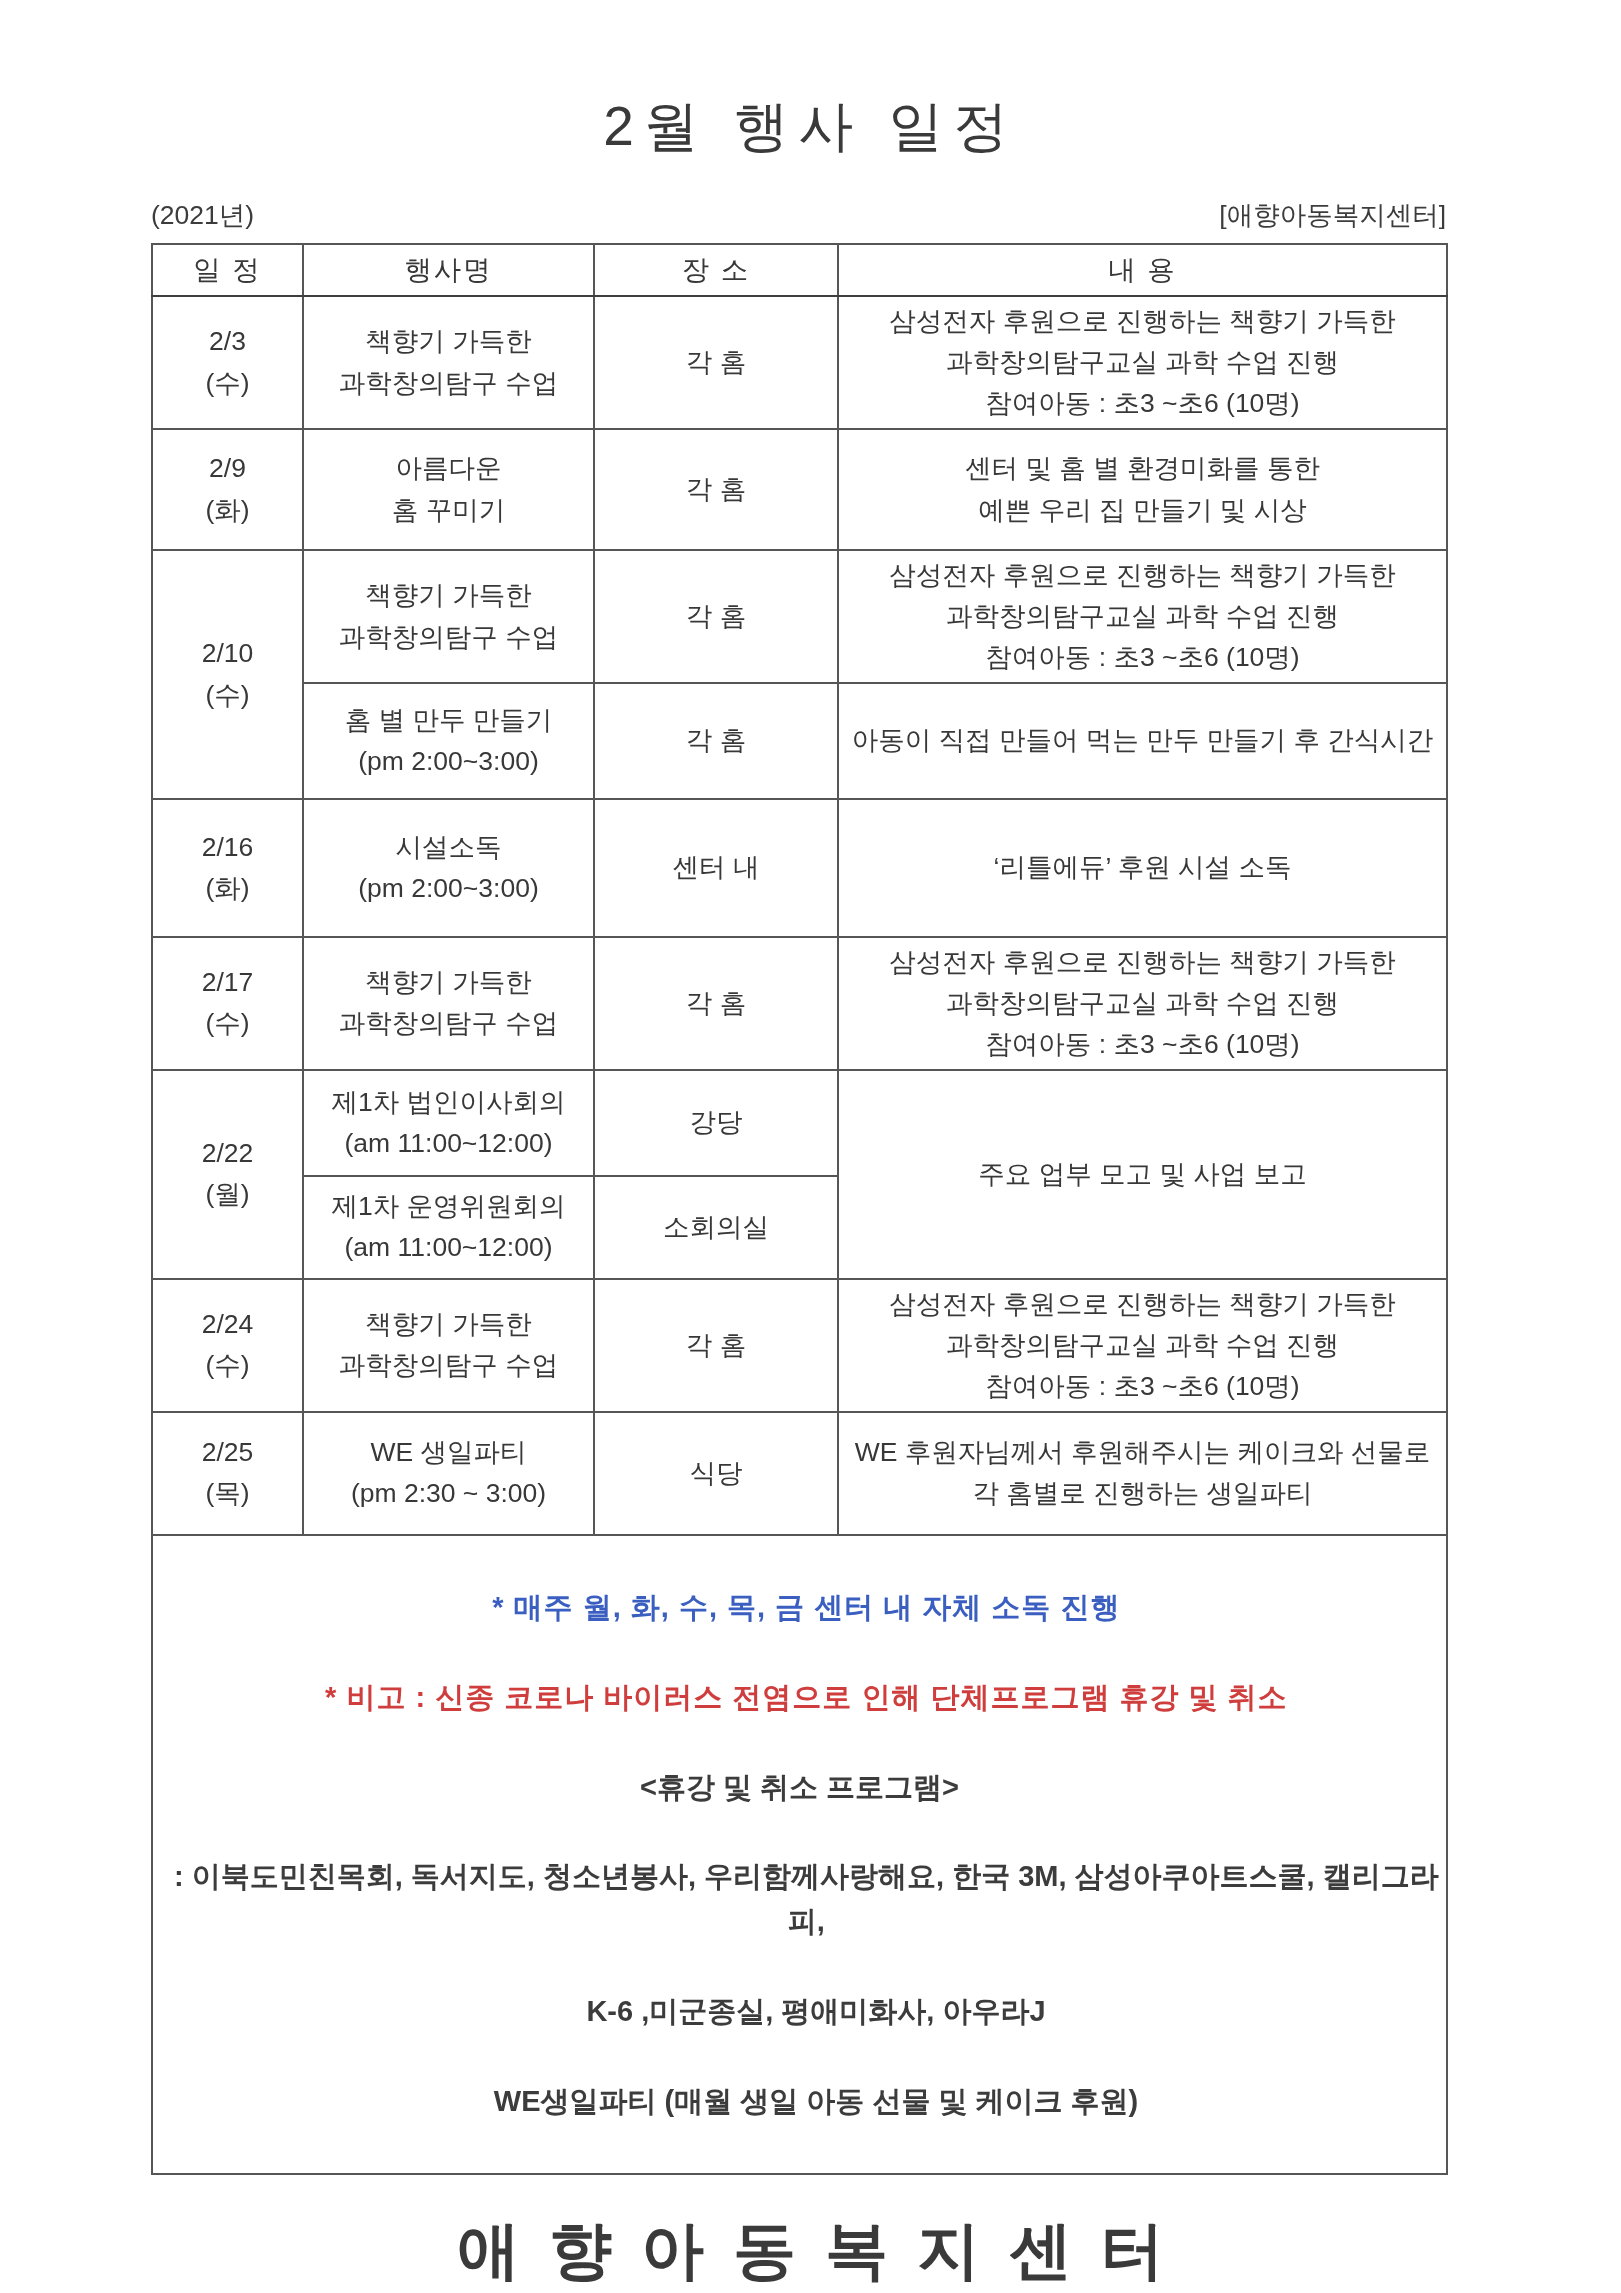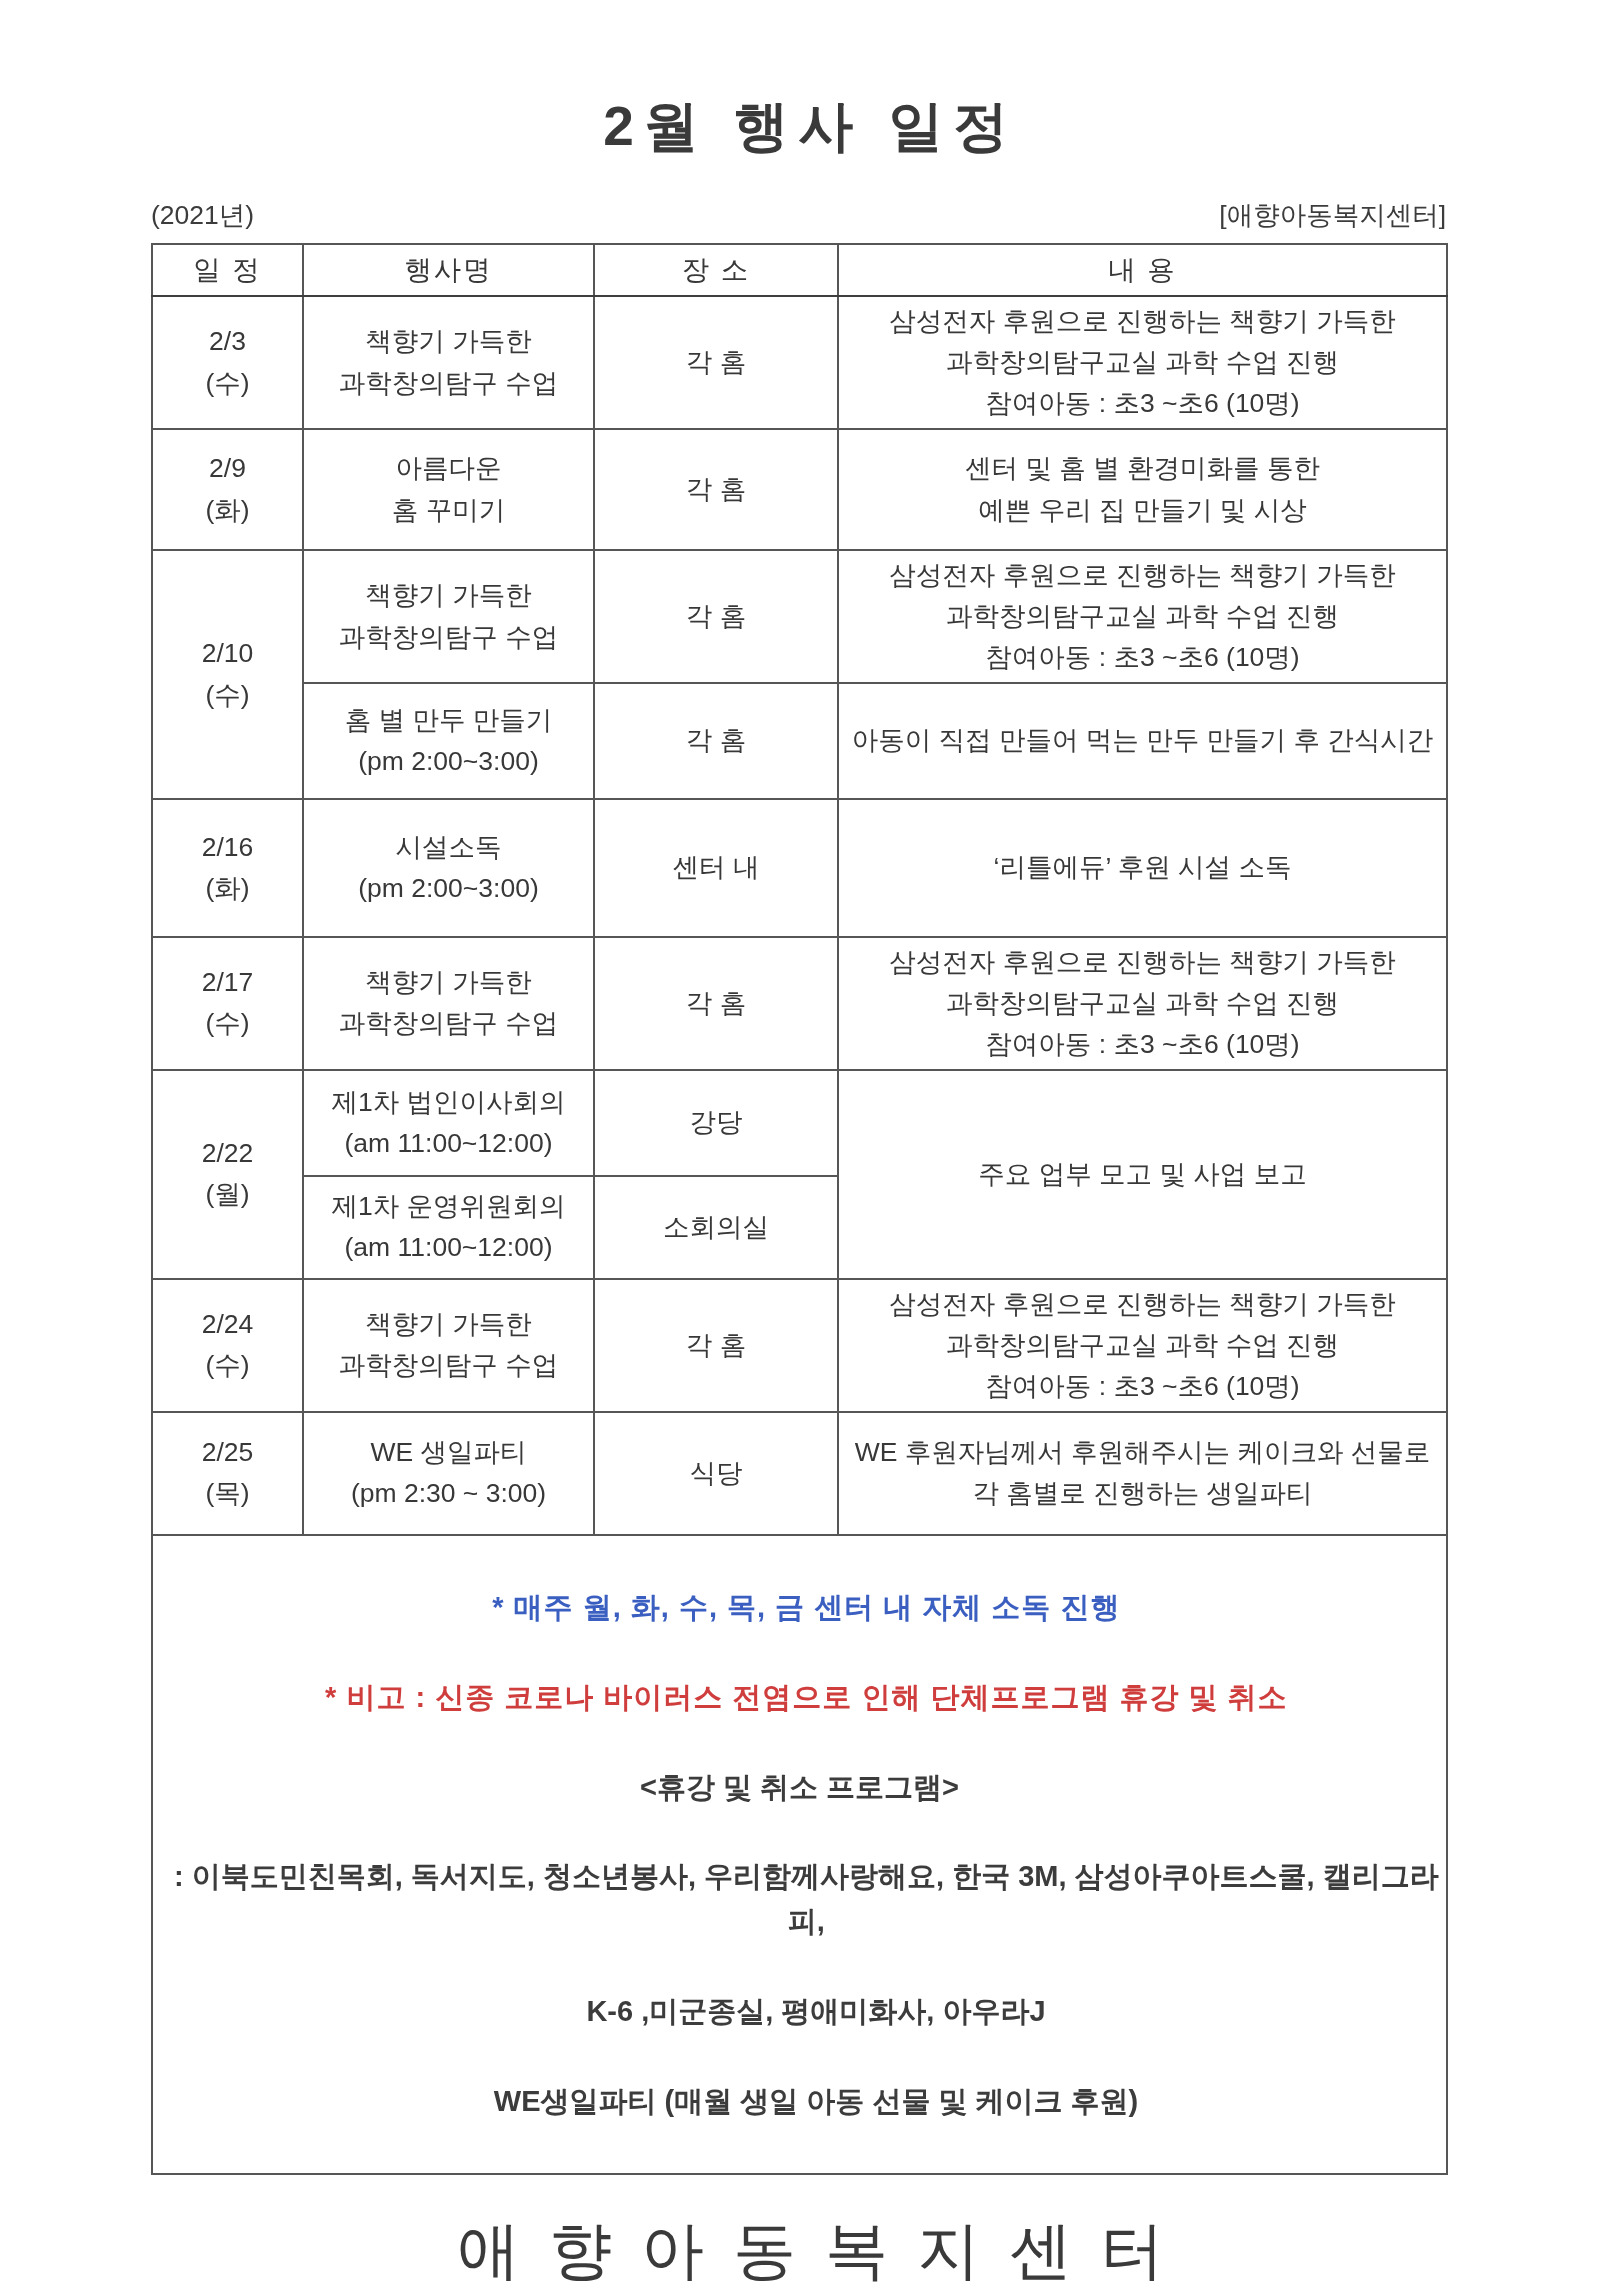--- a/index.html
+++ b/index.html
@@ -7,21 +7,21 @@
     width:1621px;height:2294px;
     font-family:"Liberation Sans","DejaVu Sans",sans-serif;
     color:#333;position:relative;
   }
   .title{
     margin-top:90px;
     text-align:center;
     font-size:55px;
     letter-spacing:9.8px;
     color:#3a3a3a;
-    font-weight:700;
+    font-weight:400;
   }
   .subhead{
     width:1295px;
     margin:33px 0 9.8px 151px;
     display:flex;
     justify-content:space-between;
     align-items:flex-end;
     font-size:26.5px;
     color:#3c3c3c;
   }
@@ -73,21 +73,21 @@
   .note-plain{color:#3c3c3c;font-weight:bold;}
   .indent1{padding-left:13.7px;}
   .indent2{padding-left:33px;}
   .footer-name{
     margin-top:33px;
     text-align:center;
     font-size:63px;
     color:#3a3a3a;
     letter-spacing:29px;
     text-indent:29px;
-    font-weight:400;
+    font-weight:700;
   }
 </style>
 </head>
 <body>
 
 <div class="title">2월 행사 일정</div>
 
 <div class="subhead">
   <span>(2021년)</span>
   <span>[애향아동복지센터]</span>

